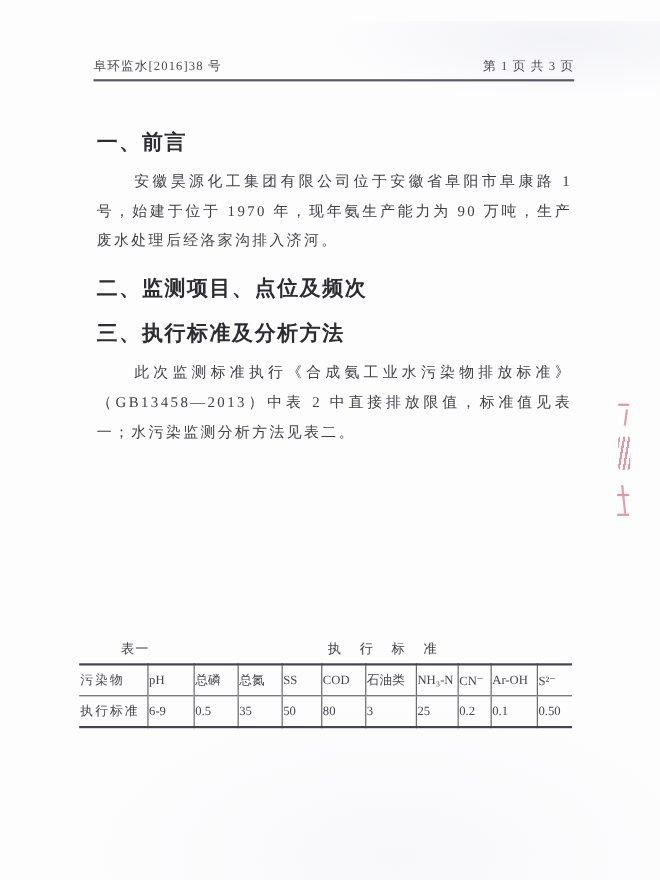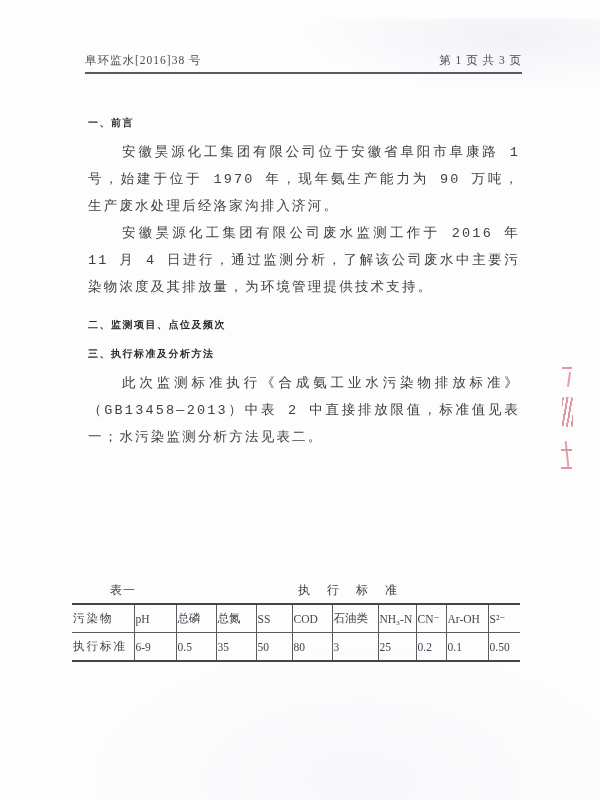--- a/index.html
+++ b/index.html
@@ -33,37 +33,37 @@
     padding-bottom: 4px;
   }
   
   .content {
     position: absolute;
     left: 88px; right: 80px; top: 57px;
   }
   .sec-heading {
     font-family: "Liberation Sans", "DejaVu Sans", sans-serif;
     font-weight: bold;
-    font-size: 10px;
+    font-size: 19px;
     letter-spacing: 1.5px;
     color: #2c2c31;
   }
   .h1 { margin-top: 40px; }
   .h2 { margin-top: 17px; }
   .h3 { margin-top: 15px; }
   .para {
     margin: 0;
     font-size: 13.5px;
     line-height: 27px;
     letter-spacing: 2.2px;
     text-align: justify;
     text-indent: 34px;
     color: #3e3e44;
   }
-  .para-group { margin-top: 9px; font-family: Liberation Mono, monospace; }
+  .para-group { margin-top: 9px; }
   
   .table-block {
     position: absolute;
     left: 72px; top: 563px;
     width: 448px;
   }
   .table-caption {
     display: flex;
     align-items: baseline;
     font-size: 12px;
@@ -137,21 +137,20 @@
   <div class="running-header">
     <span>阜环监水[2016]38 号</span>
     <span>第 1 页 共 3 页</span>
   </div>
 
   <div class="content">
 
     <div class="sec-heading h1">一、前言</div>
     <div class="para-group">
       <p class="para">安徽昊源化工集团有限公司位于安徽省阜阳市阜康路 1 号，始建于位于 1970 年，现年氨生产能力为 90 万吨，生产废水处理后经洛家沟排入济河。</p>
-      <p class="para">安徽昊源化工集团有限公司废水监测工作于 2016 年 11 月 4 日进行，通过监测分析，了解该公司废水中主要污染物浓度及其排放量，为环境管理提供技术支持。</p>
     </div>
 
     <div class="sec-heading h2">二、监测项目、点位及频次</div>
 
     <div class="sec-heading h3">三、执行标准及分析方法</div>
     <div class="para-group">
       <p class="para">此次监测标准执行《合成氨工业水污染物排放标准》（GB13458—2013）中表 2 中直接排放限值，标准值见表一；水污染监测分析方法见表二。</p>
     </div>
 
   </div>

